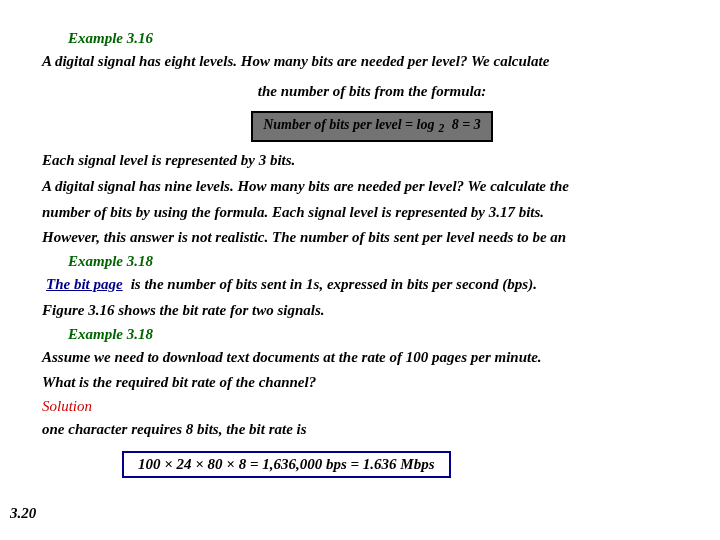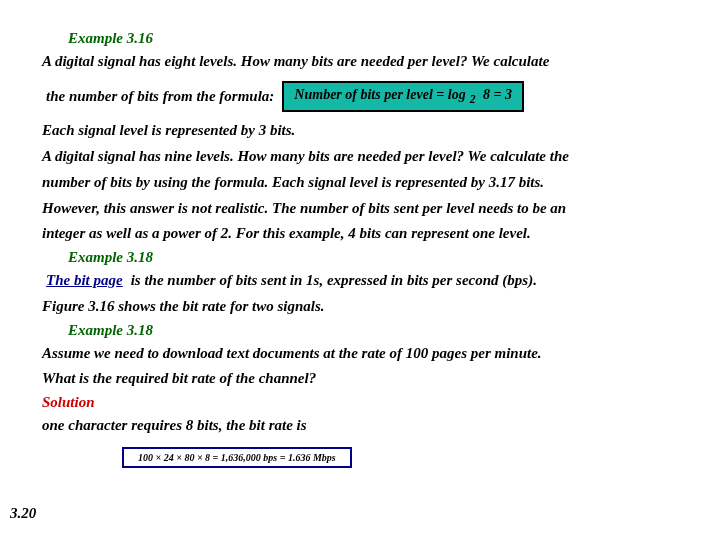--- a/index.html
+++ b/index.html
@@ -23,58 +23,59 @@
       margin-left: 30px;
     }
     .body-text {
       font-style: italic;
       font-weight: bold;
       line-height: 1.45;
     }
     .formula-box {
       display: inline-block;
       border: 2px solid #000;
-      background: #14b8a6;
+      background: #737373;
       padding: 2px 10px;
       font-style: italic;
       font-weight: bold;
       font-size: 14px;
       vertical-align: middle;
       margin-left: 4px;
     }
     .line-with-formula {
       display: flex;
       align-items: center;
       flex-wrap: wrap;
       font-style: italic;
       font-weight: bold;
       line-height: 1.45;
+      flex-direction: column;
     }
     .section {
       margin-bottom: 4px;
     }
     .underline-link {
       text-decoration: underline;
       color: #00008B;
       font-style: italic;
       font-weight: bold;
     }
     .solution-label {
       color: #cc0000;
       font-style: italic;
-      font-weight: bold;
+      font-weight: normal;
     }
     .bottom-formula-box {
       display: inline-block;
       border: 2px solid #00008B;
       background: #fff;
       padding: 3px 14px;
       font-style: italic;
       font-weight: bold;
-      font-size: 10px;
+      font-size: 15px;
       margin: 6px 0 6px 80px;
     }
     .page-num {
       position: absolute;
       bottom: 14px;
       left: 6px;
       font-style: italic;
       font-weight: bold;
       font-size: 15px;
     }
@@ -95,21 +96,20 @@
         Number of bits per level = log<sub>2</sub> 8 = 3
       </span>
     </div>
     <div class="body-text mt2">Each signal level is represented by 3 bits.</div>
   </div>
 
   <div class="section mt4">
     <div class="body-text">A digital signal has nine levels. How many bits are needed per level? We calculate the</div>
     <div class="body-text">number of bits by using the formula. Each signal level is represented by 3.17 bits.</div>
     <div class="body-text">However, this answer is not realistic. The number of bits sent per level needs to be an</div>
-    <div class="body-text">integer as well as a power of 2.  For this example, 4 bits can represent one level.</div>
   </div>
 
   <div class="section mt4">
     <div class="example-label">Example 3.18</div>
     <div class="body-text">
       <span class="underline-link">The bit page</span><span class="body-text">is the number of bits sent in 1s, expressed in bits per second (bps).</span>
     </div>
     <div class="body-text">Figure 3.16 shows the bit rate for two signals.</div>
   </div>
 

